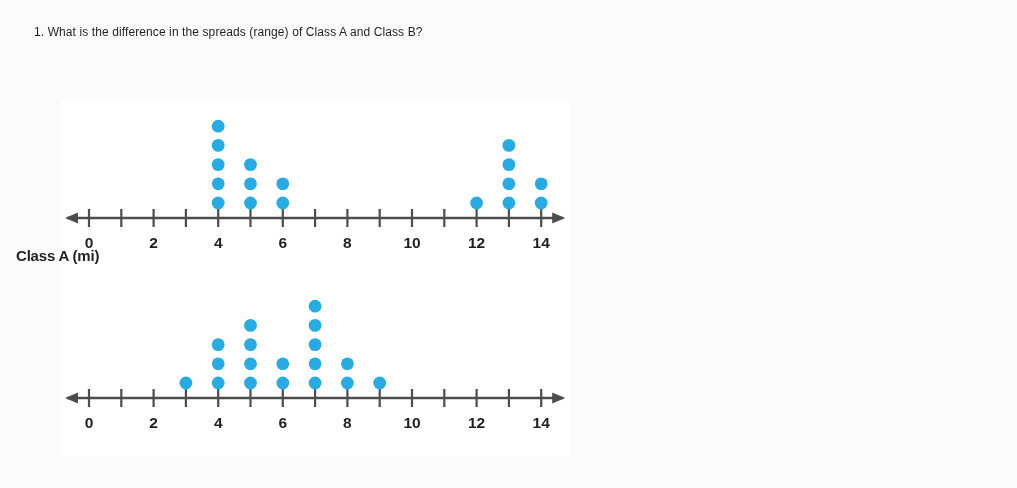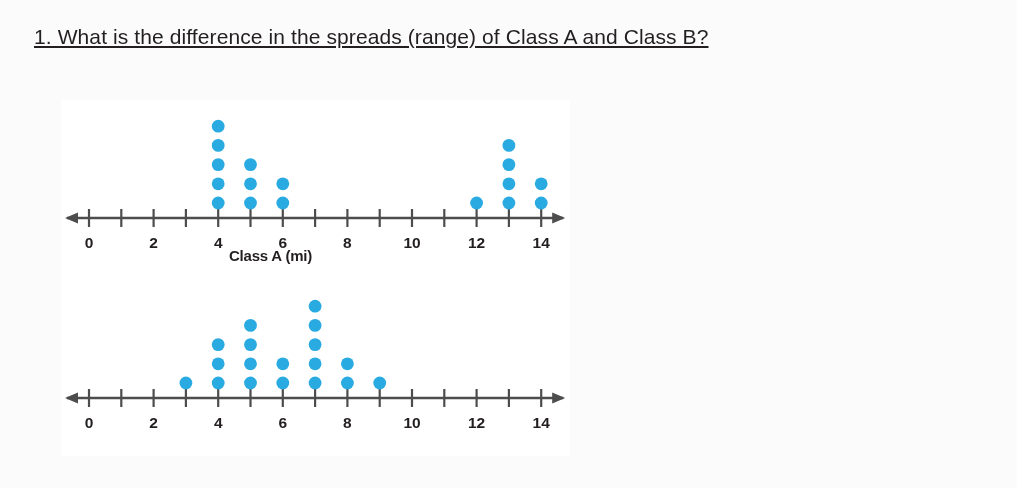--- a/index.html
+++ b/index.html
@@ -13,25 +13,24 @@
     background: #fbfbfb;
     font-family: "Liberation Sans", sans-serif;
     overflow: hidden;
     position: relative;
   }
 
   #question-text {
     position: absolute;
     left: 34px;
     top: 25px;
-    font-size: 21px;
+    font-size: 12px;
     color: #231f20;
     letter-spacing: 0.1px;
     white-space: nowrap;
-    text-decoration: underline;
   }
 
   #figure-panel {
     position: absolute;
     left: 61px;
     top: 100px;
     width: 509px;
     height: 356px;
     background: #ffffff;
   }
@@ -48,21 +47,20 @@
   .plot-svg {
     display: block;
     position: absolute;
     left: 0;
     top: 0;
   }
 
   .axis-label {
     position: absolute;
     width: 100%;
-    text-align: center;
     font-size: 15px;
     font-weight: bold;
     color: #231f20;
     letter-spacing: -0.2px;
   }
   #plot-class-a .axis-label { top: 145px; left: -45px; }
   #plot-class-b .axis-label { top: 145px; left: -45px; }
 
   .tick-number {
     font-family: "Liberation Sans", sans-serif;

